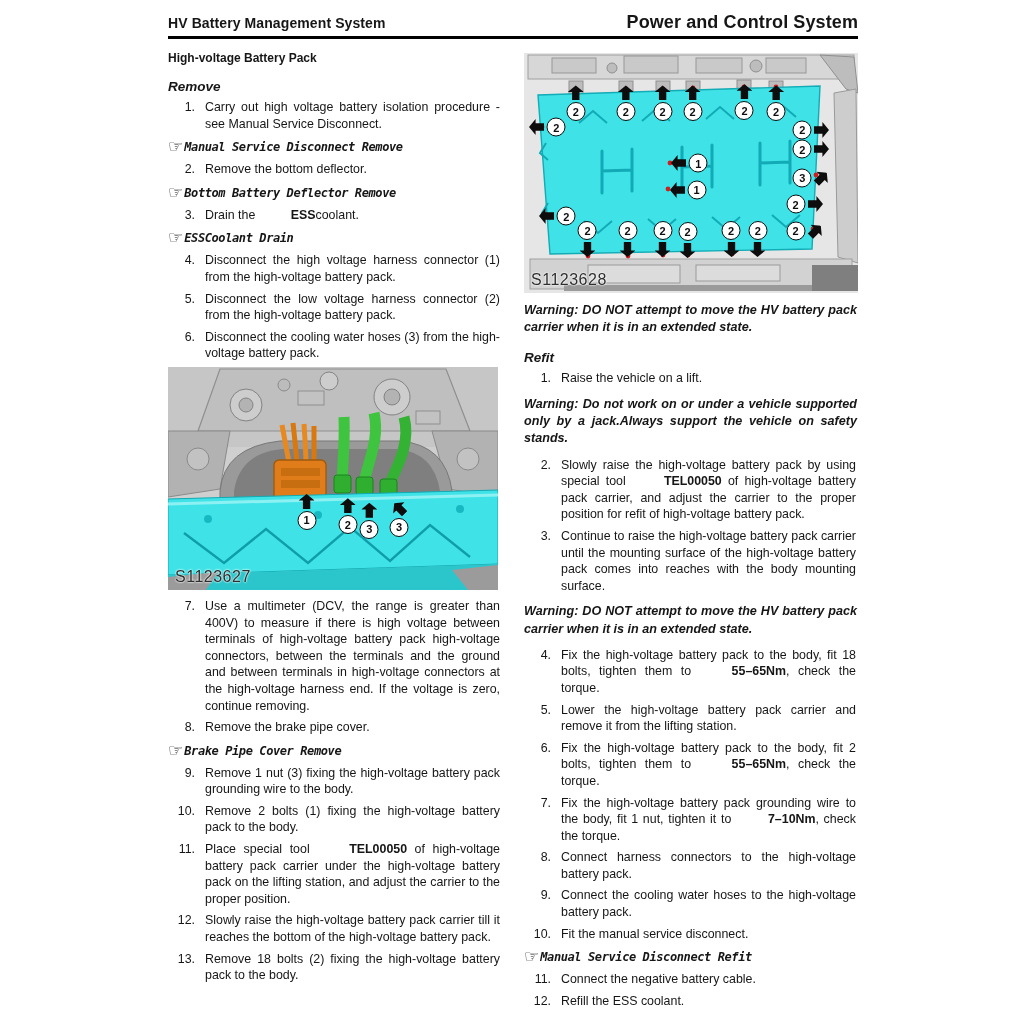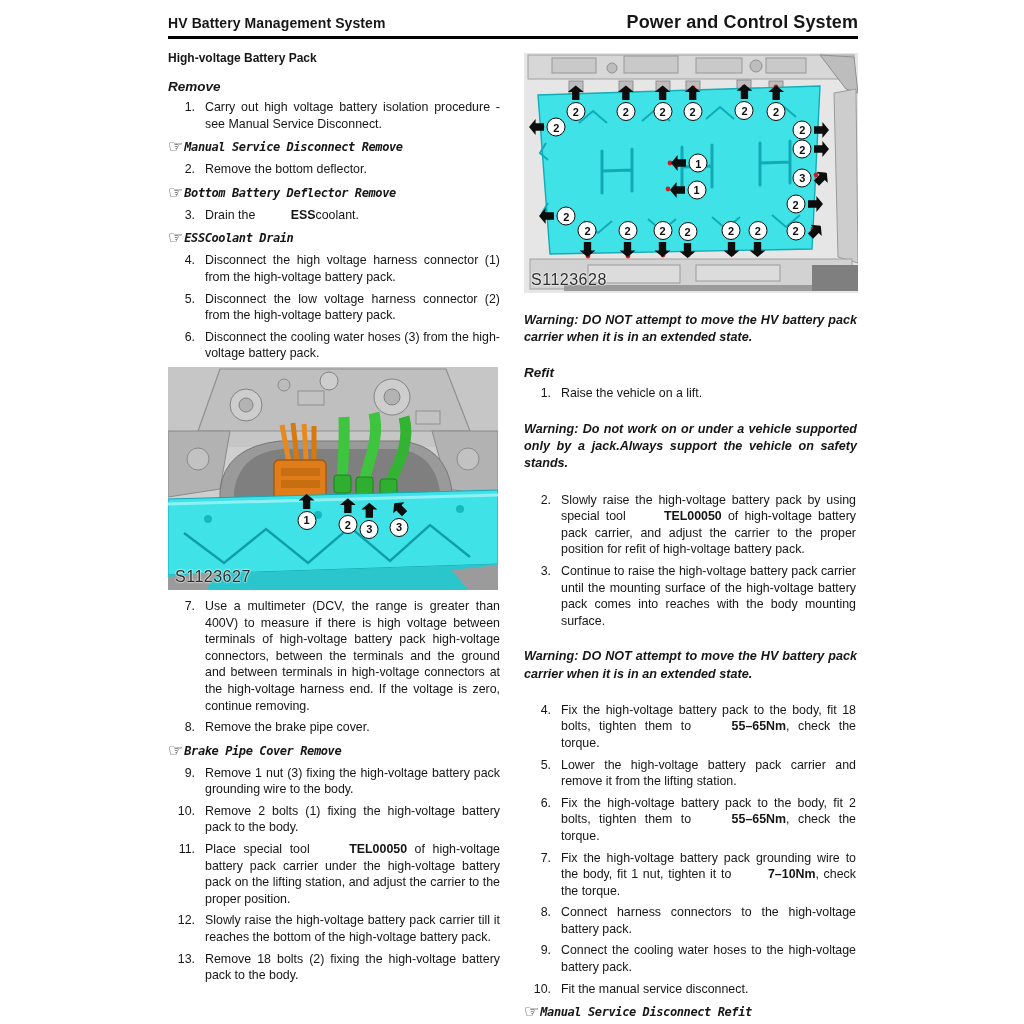--- a/index.html
+++ b/index.html
@@ -17,21 +17,21 @@
   .col{width:333px;}
   .h1{font-size:12px;font-weight:700;margin:2px 0 5px;}
   .h2{font-size:13.5px;font-weight:700;font-style:italic;margin:14px 0 5px;}
   .step{display:flex;margin:4px 0 5px;line-height:16.6px;font-size:12.4px;}
   .step .n{flex:none;width:27px;text-align:right;padding-right:10px;}
   .step .t{flex:1;text-align:justify;padding-right:1px;}
   .bold{font-weight:700;padding-left:32px;}
   .xlink{display:flex;align-items:center;margin:8px 0 7px;gap:1px;cursor:pointer;}
   .hand{font-size:17px;line-height:12px;transform:translateY(-1px);font-family:"DejaVu Sans",sans-serif;}
   .xlabel{font-family:"DejaVu Sans Mono",monospace;font-weight:700;font-size:12px;letter-spacing:-.4px;font-style:italic;}
-  .warning{font-size:12.6px;font-weight:700;font-style:italic;line-height:17.2px;margin:19px 0;text-align:justify;}
+  .warning{font-size:12.6px;font-weight:700;font-style:italic;line-height:17.2px;margin:9px 0;text-align:justify;}
   .fig{position:relative;margin:4px 0 8px;}
   #fig1{width:330px;height:223px;}
   #fig2{width:334px;height:240px;}
   .fig svg{position:absolute;left:0;top:0;width:100%;height:100%;}
   .figlabel{position:absolute;left:7px;bottom:4px;font-size:16px;color:#2e2e2e;letter-spacing:.5px;
     text-shadow:0 0 2px #fff,0 0 2px #fff;}
   
   .callout{position:absolute;display:flex;align-items:center;gap:2px;transform:translate(-50%,-50%);}
   .dir-up,.dir-down,.dir-upleft{flex-direction:column;}
   .dir-left,.dir-right,.dir-upright{flex-direction:row;}

